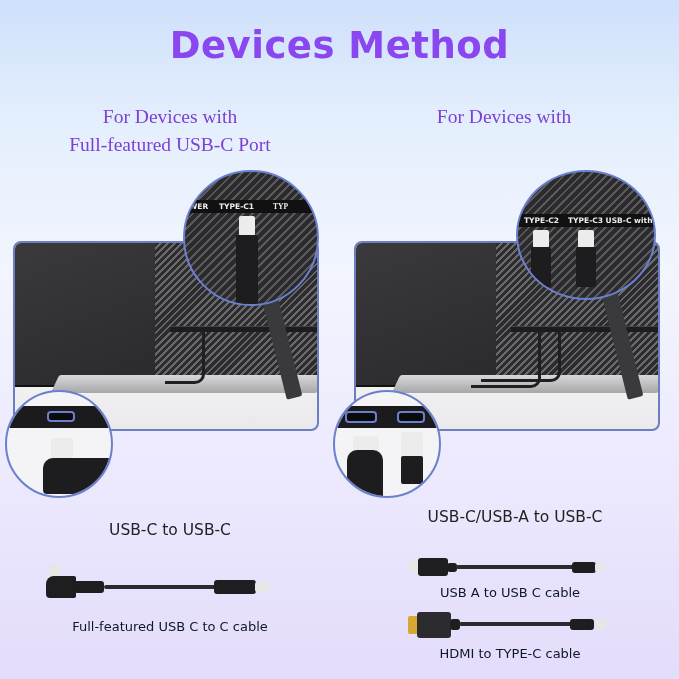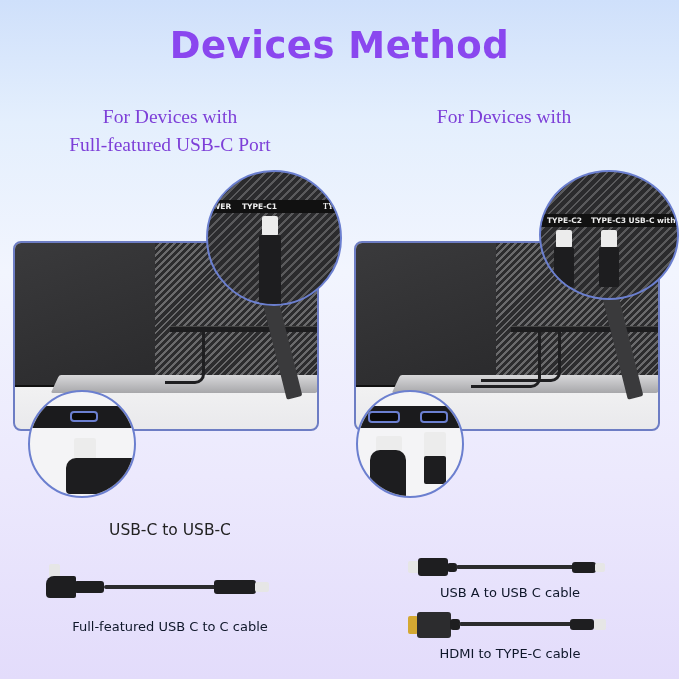--- a/index.html
+++ b/index.html
@@ -56,21 +56,20 @@
     }
     .cable-line {
       position: absolute; border: 3px solid #1f1f21; border-top: none; border-left: none;
       border-radius: 0 0 10px 0;
     }
 
     
     .zoom-circle {
       position: absolute; border-radius: 50%; border: 2.5px solid #6b7fcf; overflow: hidden;
       background: repeating-linear-gradient(135deg, #2b2b2d 0px, #2b2b2d 4px, #5a5a5c 4px, #5a5a5c 6px);
-      margin-left: 23px;
     }
     .zc-top-left { left: 183px; top: 170px; width: 136px; height: 136px; }
     .zc-top-right { left: 516px; top: 170px; width: 140px; height: 130px; }
     .zc-port-left { left: 5px; top: 390px; width: 108px; height: 108px; background: #f4f4f6; }
     .zc-port-right { left: 333px; top: 390px; width: 108px; height: 108px; background: #f4f4f6; }
     .label-bar {
       position: absolute; left: 0; top: 28px; width: 100%; height: 13px; background: #111;
       color: #eee; font-size: 7.5px; font-weight: bold; line-height: 13px; white-space: nowrap;
     }
     .label-bar span { position: absolute; }
@@ -112,21 +111,21 @@
   <div class="port-strip"></div>
   <div class="laptop-base"></div>
   <div class="stand"></div>
   <div class="cable-line" style="left:150px; top:89px; width:40px; height:52px;"></div>
 </div>
 
 <div class="zoom-circle zc-top-left">
   <div class="label-bar">
     <span style="left:4px;">WER</span>
     <span style="left:34px;">TYPE-C1</span>
-    <span style="left:115px;font-family:Liberation Serif, serif;">TYP</span>
+    <span style="left:88px;font-family:Liberation Serif, serif;">TYP</span>
   </div>
   <div class="plug-white" style="left:54px; top:44px; width:16px; height:20px;"></div>
   <div class="plug-black" style="left:51px; top:63px; width:22px; height:80px;"></div>
 </div>
 
 <div class="zoom-circle zc-port-left">
   <div class="port-panel">
     <div class="port-hole" style="left:40px; top:5px; width:28px; height:11px;"></div>
   </div>
   <div class="plug-white" style="left:44px; top:46px; width:22px; height:22px;"></div>
@@ -172,20 +171,21 @@
   <div class="connector" style="left:46px; top:576px; width:30px; height:22px; border-radius:8px 2px 2px 4px;"></div>
   <div class="connector" style="left:74px; top:581px; width:30px; height:12px;"></div>
   <div class="cable" style="left:104px; top:585px; width:112px;"></div>
   <div class="connector" style="left:214px; top:580px; width:42px; height:14px;"></div>
   <div class="tip" style="left:255px; top:582px; width:14px; height:10px;"></div>
 </div>
 
 <div class="caption" style="left:30px; top:619px; width:280px;">Full-featured USB C to C cable</div>
 
 <div class="cable-title" style="left:380px; top:507px; width:270px;">
+  <div>USB-C/USB-A to USB-C</div>
 </div>
 
 <div>
   <div class="tip" style="left:408px; top:561px; width:12px; height:12px;"></div>
   <div class="connector" style="left:418px; top:558px; width:30px; height:18px;"></div>
   <div class="connector" style="left:447px; top:563px; width:10px; height:9px;"></div>
   <div class="cable" style="left:456px; top:565px; width:120px;"></div>
   <div class="connector" style="left:572px; top:562px; width:24px; height:11px;"></div>
   <div class="tip" style="left:595px; top:563px; width:10px; height:9px;"></div>
 </div>

